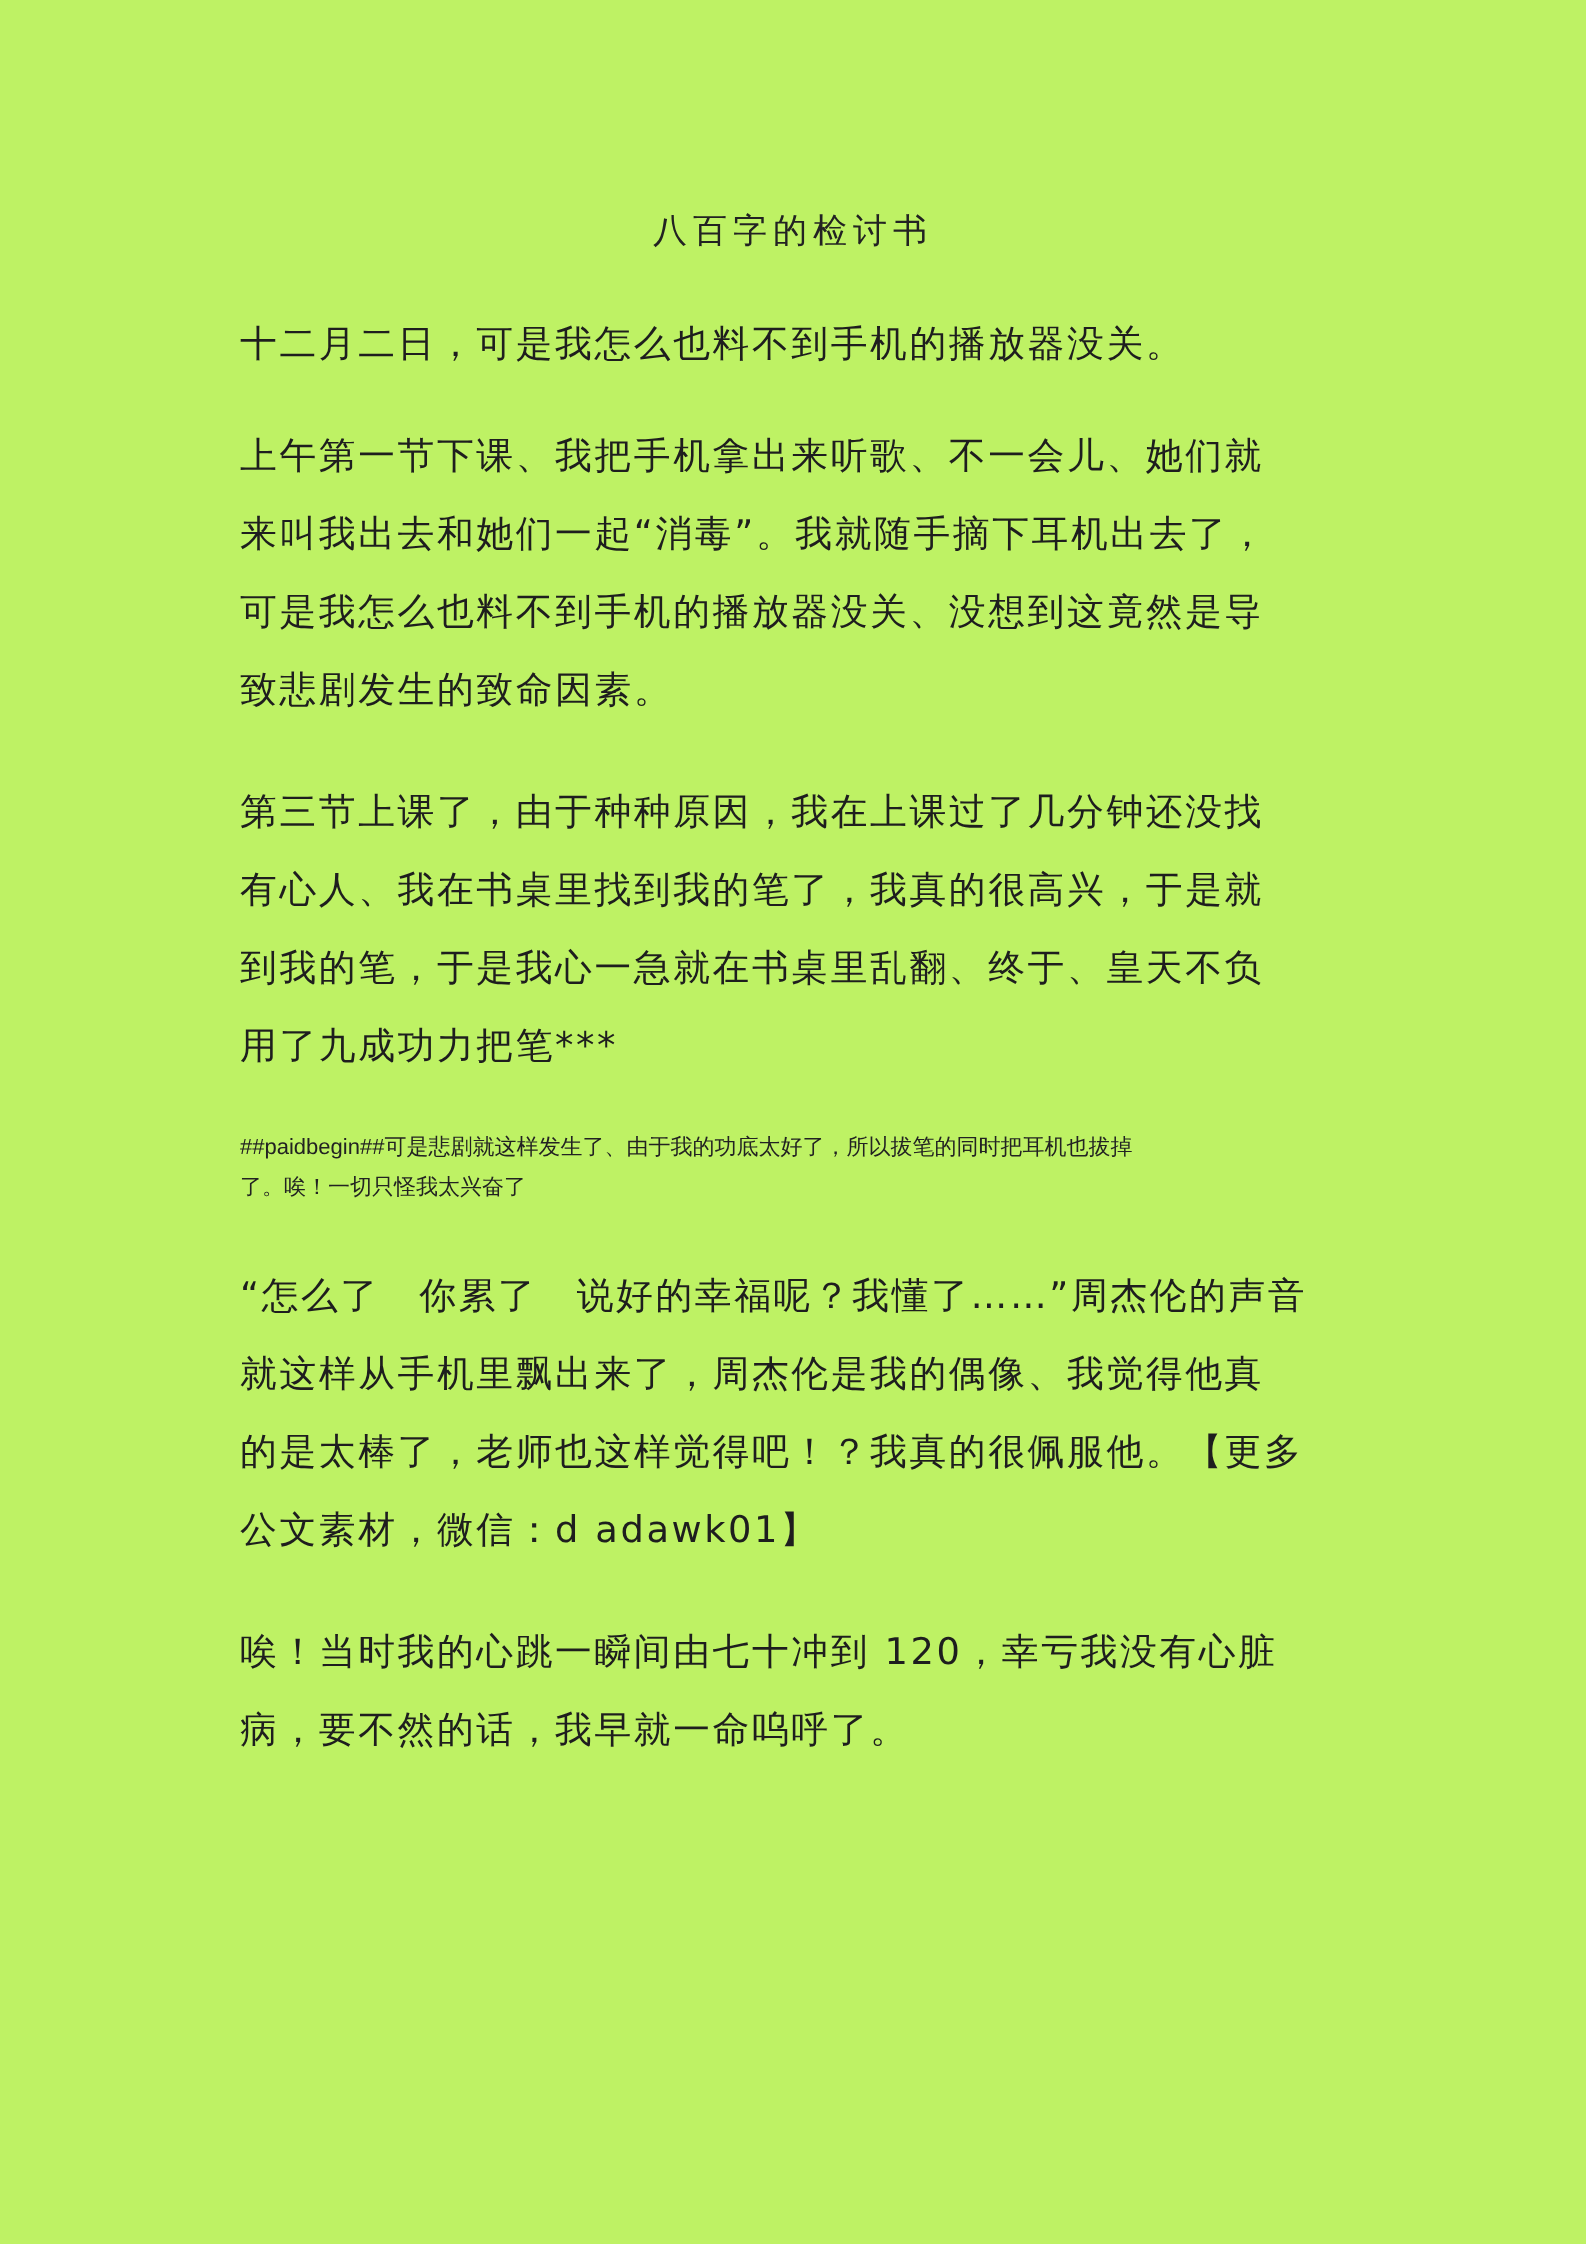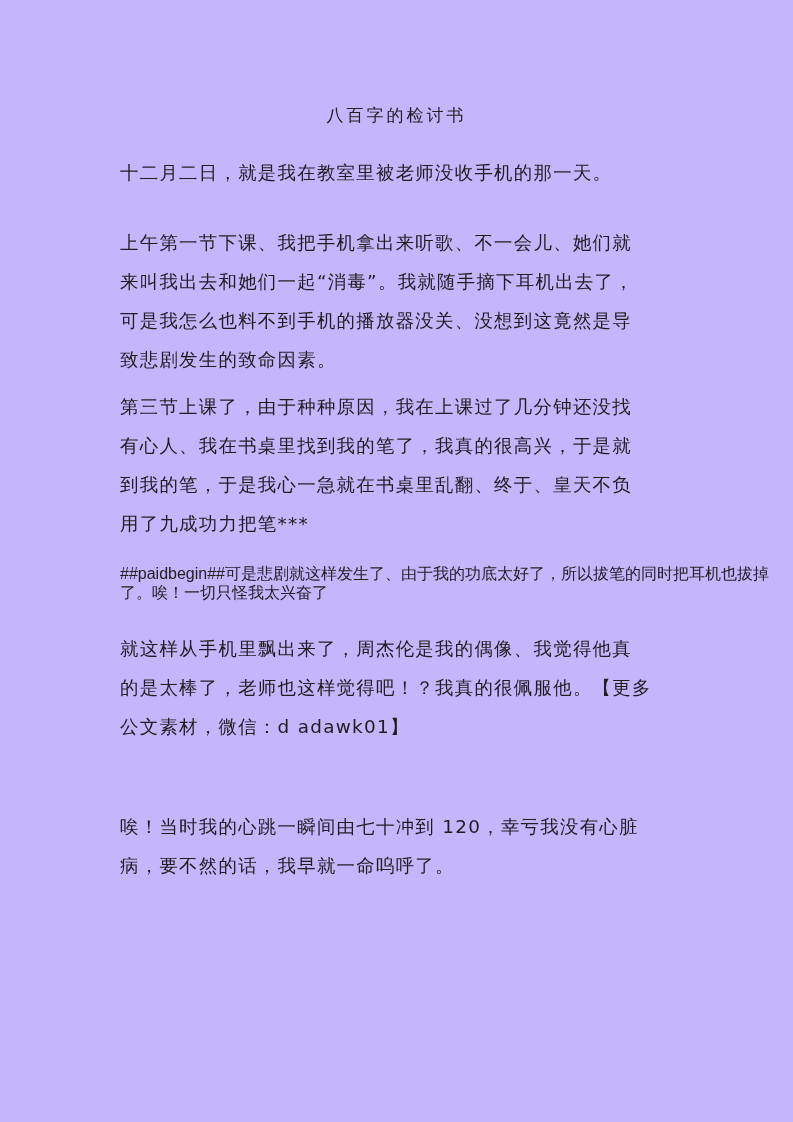--- a/index.html
+++ b/index.html
@@ -1,58 +1,59 @@
 <!DOCTYPE html>
 <html><head>
 <meta charset="utf-8">
 <style>
   html, body { margin: 0; padding: 0; background: #ffffff; }
   body { width: 793px; height: 1122px; position: relative; overflow: hidden;
          font-family: "DejaVu Sans", "Liberation Sans", sans-serif; color: #1a1a1a; }
-  .page { position: absolute; left: 0; top: 0; width: 793px; height: 1122px; background: #c4b5fd; }
+  .page { position: absolute; left: 0; top: 0; width: 793px; height: 1122px; background: #bef264; }
   .title { position: absolute; top: 104px; left: 0; width: 793px; text-align: center;
            font-size: 17px; letter-spacing: 3px; color: #222; }
   .para { position: absolute; left: 120px; width: 553px; font-size: 18.4px; line-height: 39px;
           letter-spacing: 1.3px; text-align: justify; color: #1e1e1e; margin: 0; }
   .para span.line { display: block; white-space: nowrap; }
-  .small { position: absolute; left: 120px; width: 556px; font-size: 16px; line-height: 19px;
+  .small { position: absolute; left: 120px; width: 556px; font-size: 11px; line-height: 19px;
            color: #222; margin: 0; font-family: "DejaVu Serif", "Liberation Serif", serif; }
   .small span.line { display: block; white-space: nowrap; }
   .small .tag { font-family: "Liberation Sans", sans-serif; }
 </style>
 </head>
 <body>
 
 <div class="page">
   <div class="title">八百字的检讨书</div>
 
   <p class="para" style="top:153px">
-    <span class="line">十二月二日，就是我在教室里被老师没收手机的那一天。</span>
+    <span class="line">十二月二日，可是我怎么也料不到手机的播放器没关。</span>
   </p>
 
-  <p class="para" style="top:223px">
+  <p class="para" style="top:209px">
     <span class="line">上午第一节下课、我把手机拿出来听歌、不一会儿、她们就</span>
     <span class="line">来叫我出去和她们一起“消毒”。我就随手摘下耳机出去了，</span>
     <span class="line">可是我怎么也料不到手机的播放器没关、没想到这竟然是导</span>
     <span class="line">致悲剧发生的致命因素。</span>
   </p>
 
   <p class="para" style="top:387px">
     <span class="line">第三节上课了，由于种种原因，我在上课过了几分钟还没找</span>
     <span class="line">有心人、我在书桌里找到我的笔了，我真的很高兴，于是就</span>
     <span class="line">到我的笔，于是我心一急就在书桌里乱翻、终于、皇天不负</span>
     <span class="line">用了九成功力把笔***</span>
   </p>
 
   <p class="small" style="top:564px">
     <span class="line"><span class="tag">##paidbegin##</span><span>可是悲剧就这样发生了、由于我的功底太好了，所以拔笔的同时把耳机也拔掉</span></span>
     <span class="line">了。唉！一切只怪我太兴奋了</span>
   </p>
 
   <p class="para" style="top:629px">
+    <span class="line">“怎么了　你累了　说好的幸福呢？我懂了……”周杰伦的声音</span>
     <span class="line">就这样从手机里飘出来了，周杰伦是我的偶像、我觉得他真</span>
     <span class="line">的是太棒了，老师也这样觉得吧！？我真的很佩服他。【更多</span>
     <span class="line">公文素材，微信：d adawk01】</span>
   </p>
 
   <p class="para" style="top:807px">
     <span class="line">唉！当时我的心跳一瞬间由七十冲到 120，幸亏我没有心脏</span>
     <span class="line">病，要不然的话，我早就一命呜呼了。</span>
   </p>
 

